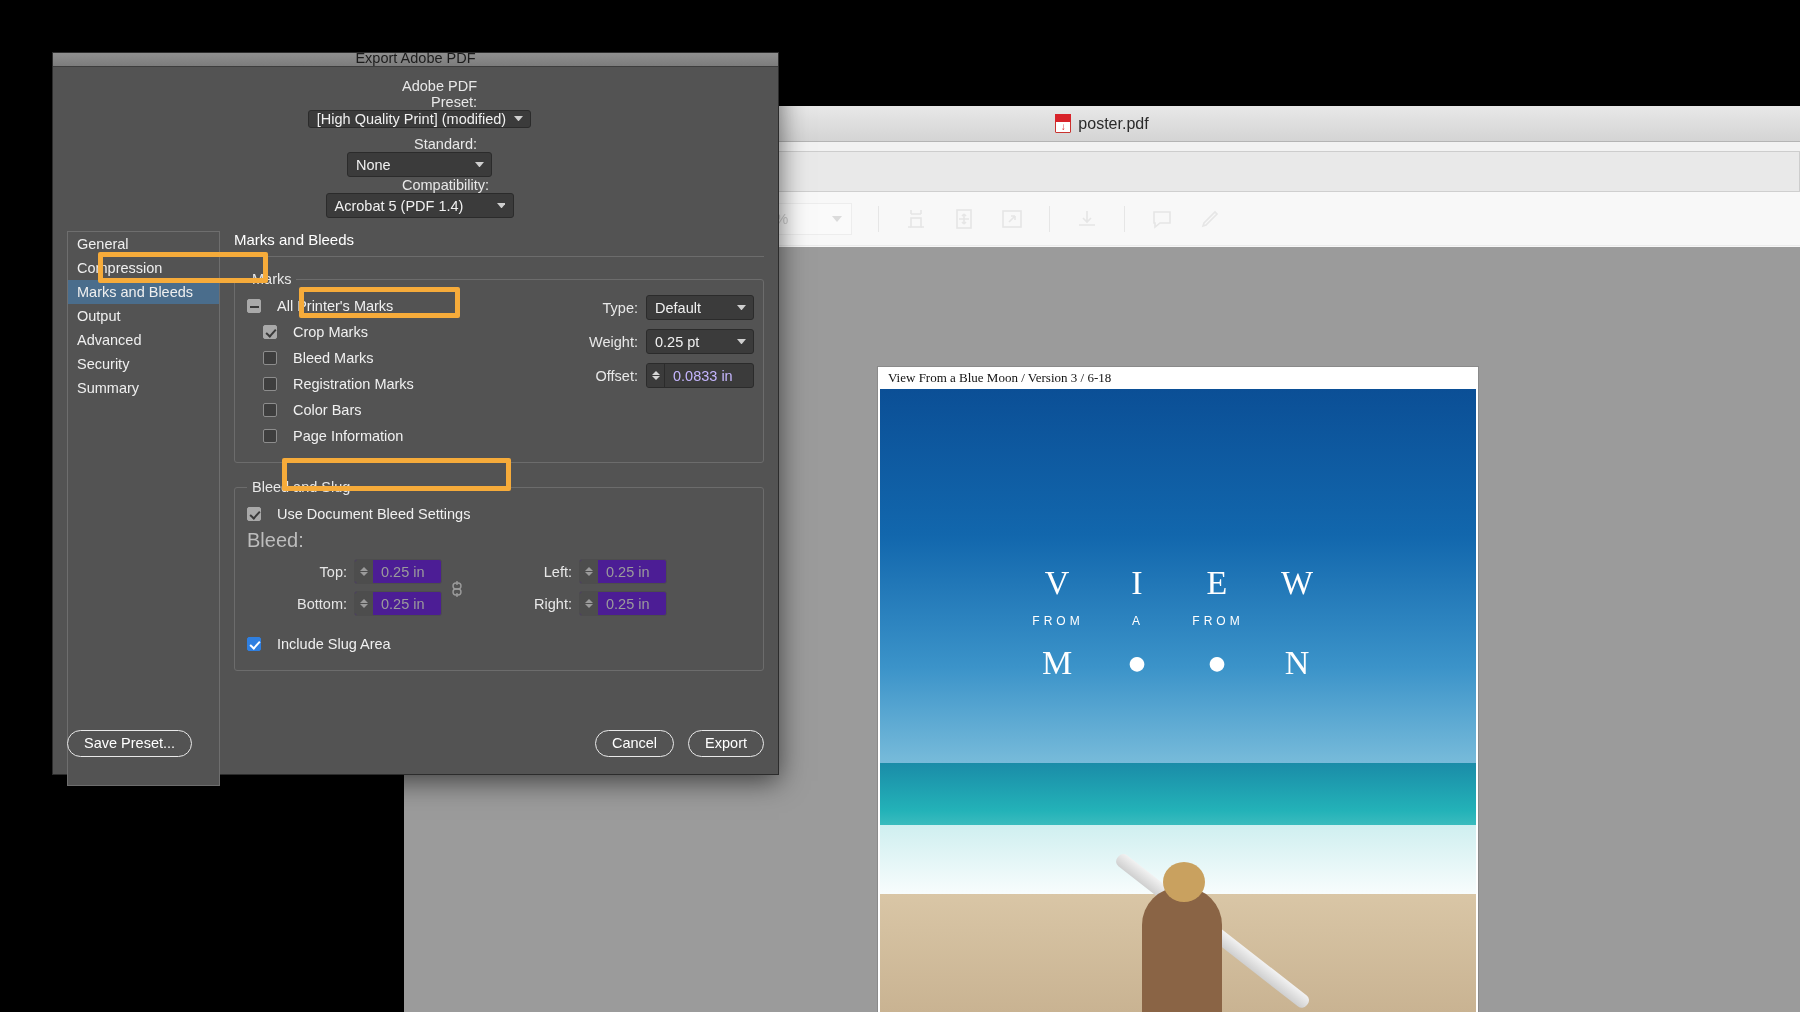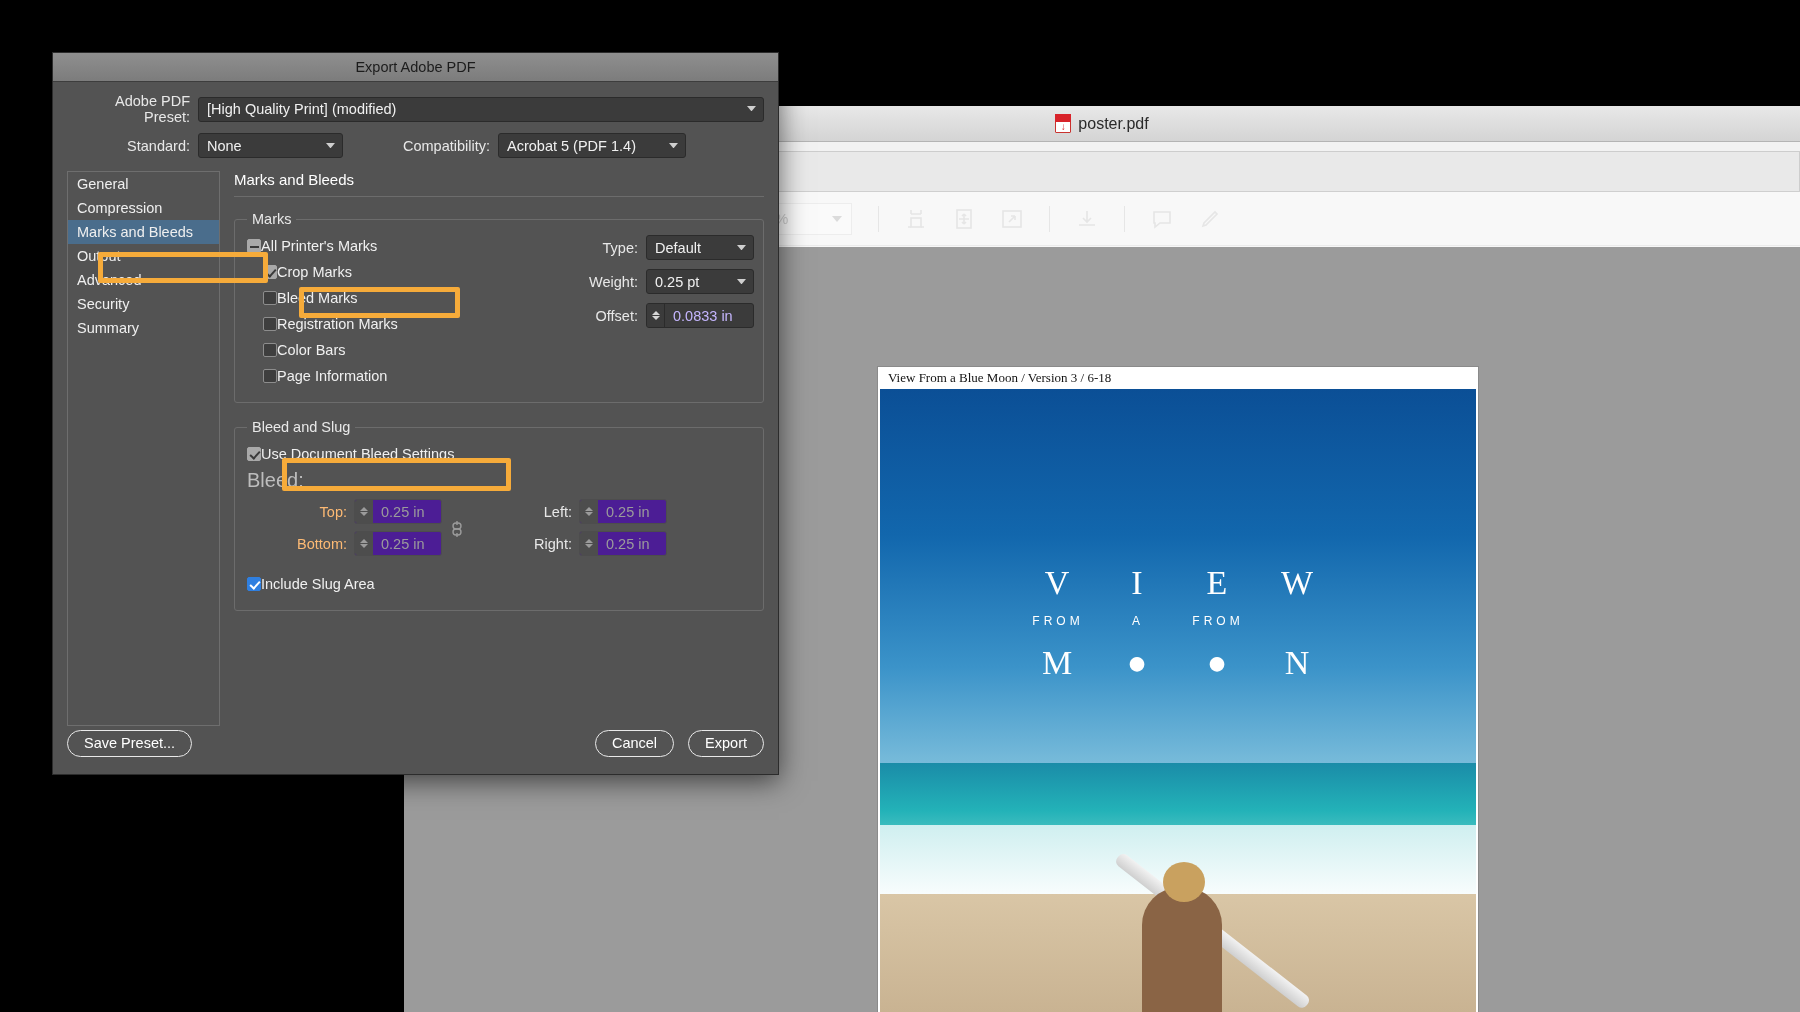--- a/index.html
+++ b/index.html
@@ -91,25 +91,25 @@
   .tl-small { font-size:12px; letter-spacing:4px;
     font-family:"Liberation Sans", sans-serif; }
   .tl-small span { width:80px; text-align:center; }
 
   
   #dialog {
     position:absolute; left:52px; top:52px; width:727px; height:723px;
     background:#535353; border:1px solid #2c2c2c; box-shadow:0 6px 26px rgba(0,0,0,.6);
     color:#e6e6e6; font-size:14.5px;
   }
-  #dlg-title { height:29px; background:linear-gradient(#8f8f8f,#7c7c7c);
-    border-bottom:1px solid #3d3d3d; display:flex; align-items:center;
+  #dlg-title { height:14px; background:linear-gradient(#8f8f8f,#7c7c7c);
+    border-bottom:1px solid #3d3d3d; display:flex; align-items:flex-end;
     justify-content:center; font-size:14.5px; color:#1c1c1c; }
 
-  .row { display:flex; align-items:center; padding:0 14px; }
+  .row { display:flex; align-items:center; padding:0 14px;flex-direction:column; }
   #preset-row { margin-top:11px; }
   #std-row { margin-top:8px; }
   .lbl { color:#e8e8e8; font-size:14.5px; text-align:right; }
   .ctl {
     background:#3b3b3b; border:1px solid #2b2b2b; border-radius:3px;
     height:25px; color:#f0f0f0; font-size:14.5px;
     display:flex; align-items:center; padding:0 8px; position:relative;
   }
   .ctl.sel { padding-right:24px; }
   .caret {
@@ -125,21 +125,21 @@
   .nav-item.active { background:#4a6d8c; }
 
   #panel { flex:1; }
   #panel-title { font-size:15px; color:#fff; margin:0 0 8px 0; }
   #panel-rule { height:1px; background:#6c6c6c; margin-bottom:14px; }
 
   fieldset.grp { border:1px solid #6c6c6c; border-radius:3px; margin:0 0 16px 0;
     padding:6px 9px 13px 12px; }
   fieldset.grp > legend { padding:0 5px; font-size:14.5px; color:#e8e8e8; }
 
-  .chk-row { display:flex; align-items:center; gap:0; height:26px; }
+  .chk-row { display:flex; align-items:center; gap:16px; height:26px; }
   .cb { width:14px; height:14px; border-radius:2px; border:1px solid #8d8d8d;
     background:#3e3e3e; display:inline-block; position:relative; flex:none; }
   .cb.checked-grey { background:#a9a9a9; border-color:#a9a9a9; }
   .cb.checked-grey::after { content:""; position:absolute; left:4px; top:1px;
     width:4px; height:8px; border:solid #3a3a3a; border-width:0 2px 2px 0;
     transform:rotate(42deg); }
   .cb.checked-blue { background:#2f7fe0; border-color:#2f7fe0; }
   .cb.checked-blue::after { content:""; position:absolute; left:4px; top:1px;
     width:4px; height:8px; border:solid #fff; border-width:0 2px 2px 0;
     transform:rotate(42deg); }
@@ -162,21 +162,21 @@
   .stepper i.up { border-bottom:4px solid #d5d5d5; }
   .stepper i.dn { border-top:4px solid #d5d5d5; }
   .numbox { display:flex; align-items:center; background:#3b3b3b;
     border:1px solid #2b2b2b; border-radius:3px; height:25px; overflow:hidden; }
   .numbox .val { padding:0 8px; font-size:14.5px; color:#c4b5fd; }
 
   .bleed-grid { display:flex; align-items:center; gap:0; margin-top:2px; }
   .bleed-col { width:195px; }
   .bl-row { display:flex; align-items:center; gap:7px; margin-bottom:7px;
     justify-content:flex-end; }
-  .bl-row .lbl { min-width:64px; color:#fdba74; }
+  .bl-row .lbl { min-width:64px; color:#e5e5e5; }
   .numbox.dim { background:#4c1d95; border-color:#4d4d4d; }
   .numbox.dim .val { color:#9b9b9b; }
   .numbox.dim .stepper { background:#4d4d4d; border-right-color:#4d4d4d; }
   .numbox.dim .stepper i.up { border-bottom-color:#9b9b9b; }
   .numbox.dim .stepper i.dn { border-top-color:#9b9b9b; }
   .link-ico { width:30px; text-align:center; color:#9b9b9b; font-size:17px; }
   .bleed-label { color:#bdbdbd; margin:2px 0 7px 0; font-size:20px; }
 
   #dlg-footer { position:absolute; left:0; right:0; bottom:0; height:62px;
     display:flex; align-items:center; padding:0 14px; }

